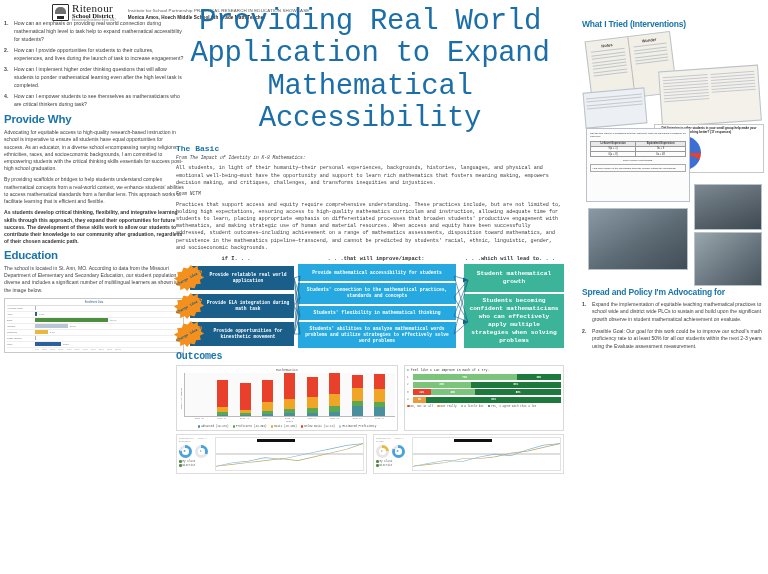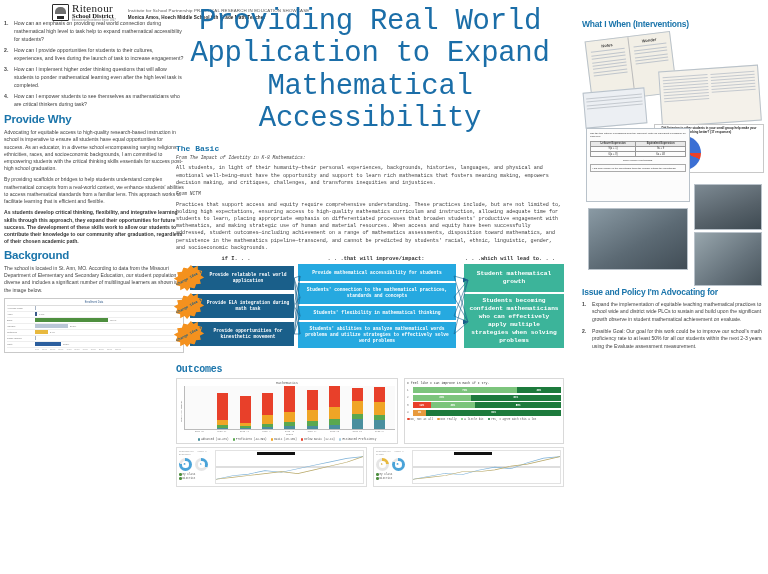--- a/index.html
+++ b/index.html
@@ -178,21 +178,21 @@
       <li>How can I provide opportunities for students to their cultures, experiences,  and lives during the launch of task to increase engagement?</li>
       <li>How can I implement higher order thinking questions that will allow students to ponder mathematical learning even after the high level task is completed.</li>
       <li>How can I empower students to see themselves as mathematicians who  are critical thinkers during task?</li>
     </ol>
 
     <h2 class="sect" style="margin-top:5px">Provide Why</h2>
     <p class="body">Advocating for equitable access to high-quality research-based instruction in school is imperative to ensure all students have equal opportunities for success. As an educator, in a diverse school encompassing varying religions, ethnicities, races, and socioeconomic backgrounds, I am committed to empowering students with the critical thinking skills essentials for success post-high school graduation.</p>
     <p class="body">By providing scaffolds or bridges to help students understand complex mathematical concepts from a real-world context, we enhance students' abilities to access mathematical standards from a familiar lens. This approach works to facilitate learning that is efficient and flexible.</p>
     <p class="body bold">As students develop critical thinking, flexibility, and integrative learning skills through this approach, they expand their opportunities for future success. The development of these skills work to allow our students to contribute their knowledge to our community after graduation, regardless of their chosen academic path.</p>
 
-    <h2 class="sect" style="margin-top:4px">Background</h2>
+    <h2 class="sect" style="margin-top:4px">Education</h2>
     <p class="body">The school is located in St. Ann, MO. According to data from the Missouri Department of Elementary and Secondary Education, our student population is diverse and includes a significant number of multilingual learners as shown in the image below.</p>
 
     <div class="bg-img">
       <div class="bg-img-title">Enrollment Data</div>
       <div id="bgRows">
           <div class="bg-row">
             <div class="bg-lab">American Indian</div>
             <div class="bg-bar" style="width: 0.59px; background: rgb(168, 180, 196);"></div>
             <div class="bg-val"></div>
           </div>
@@ -307,21 +307,21 @@
           <div class="box-blue" style="height:26px">Students' abilities to analyze mathematical words problems and utilize strategies to effectively solve word problems</div>
         </div>
 
         <div class="toc-colC">
           <div class="box-teal" style="height:28px">Student mathematical growth</div>
           <div class="box-teal" style="height:54px">Students becoming confident mathematicians who can effectively apply multiple strategies when solving problems</div>
         </div>
       </div>
     </div>
 
-    <div style="margin-top:16px">
+    <div style="margin-top:3px">
       <h2 class="sect" style="font-size:10px">Outcomes</h2>
       <div style="display:flex; gap:6px; margin-top:2px;">
         <div class="chart-card" style="width:222px">
           <div class="chart-title">Mathematics</div>
           <div style="display:flex">
             <div style="writing-mode:vertical-rl;transform:rotate(180deg);font-size:2.4px;color:#777;display:flex;align-items:center;justify-content:center;width:5px">Question Number</div>
             <div style="flex:1">
               <div class="stacked" id="stackedBars">
                   <div class="sbar">
                     <div class="seg" style="height: 0px; background: rgb(232, 64, 42);"></div>
@@ -524,21 +524,21 @@
               <polyline id="lc2b" fill="none" stroke="#b9a96a" stroke-width="0.7" points="0.0,30.0 11.1,28.0 22.2,26.0 33.3,22.0 44.4,22.0 55.6,20.0 66.7,16.0 77.8,14.0 88.9,10.0 100.0,6.0"></polyline>
             </svg>
             <div style="position:absolute;left:28%;top:1px;width:26%;height:3px;background:#111"></div>
           </div>
         </div>
       </div>
     </div>
   </div>
 
   <div class="col-right">
-    <h2 class="sect" style="font-size:8.5px">What I When (Interventions)</h2>
+    <h2 class="sect" style="font-size:8.5px">What I Tried (Interventions)</h2>
 
     <div style="position:relative;height:250px;margin-top:2px">
 
       <div class="photo ph-note" style="position:absolute;left:6px;top:4px;width:86px;height:62px;transform:rotate(-7deg)">
         <div style="display:flex;height:100%">
           <div style="flex:1;border-right:0.6px solid #bbb;padding:3px">
             <div style="font-size:4px;font-weight:bold;color:#444;text-align:center">Notes</div>
             <div style="margin-top:2px">
               <div style="height:1px;background:#bfc5cc;margin:2.4px 1px"></div>
                 <div style="height:1px;background:#bfc5cc;margin:2.4px 1px"></div>
@@ -637,20 +637,20 @@
           </table>
         <div style="font-size:2.5px;color:#333;text-align:center;margin-top:2px">Then explain your thinking.</div>
         <div style="border:0.4px solid #aaa;margin-top:2px;padding:1.5px;font-size:2.4px;color:#333;line-height:1.25">I did work number in the parenthesis times the number outside the parenthesis.</div>
       </div>
 
       <div class="photo" style="position:absolute;left:112px;top:152px;width:68px;height:46px;background:linear-gradient(160deg,#7d8a93,#566169 60%,#3e4a52)"></div>
       <div class="photo" style="position:absolute;left:6px;top:176px;width:100px;height:62px;background:linear-gradient(150deg,#8a9aa4,#5c6a74 55%,#414d56)"></div>
       <div class="photo" style="position:absolute;left:112px;top:200px;width:68px;height:54px;background:linear-gradient(140deg,#98a6ad,#66737c 60%,#48545c)"></div>
     </div>
 
-    <h2 class="sect" style="font-size:8.5px;margin-top:6px">Issue and Policy I'm Advocating for</h2>
+    <h2 class="sect" style="font-size:8.5px;margin-top:6px">Spread and Policy I'm Advocating for</h2>
     <ol class="plist">
       <li>Expand the implementation of equitable teaching mathematical practices to school wide and district wide PLCs to sustain and build upon the significant growth observe in student mathematical achievement on evaluate.</li>
       <li>Possible Goal: Our goal for this work could be to improve our school's math proficiency rate to at least 50% for all our students within the next 2-3 years using the Evaluate assessment measurement.</li>
     </ol>
   </div>
 
 </div>
 
 </body></html>

